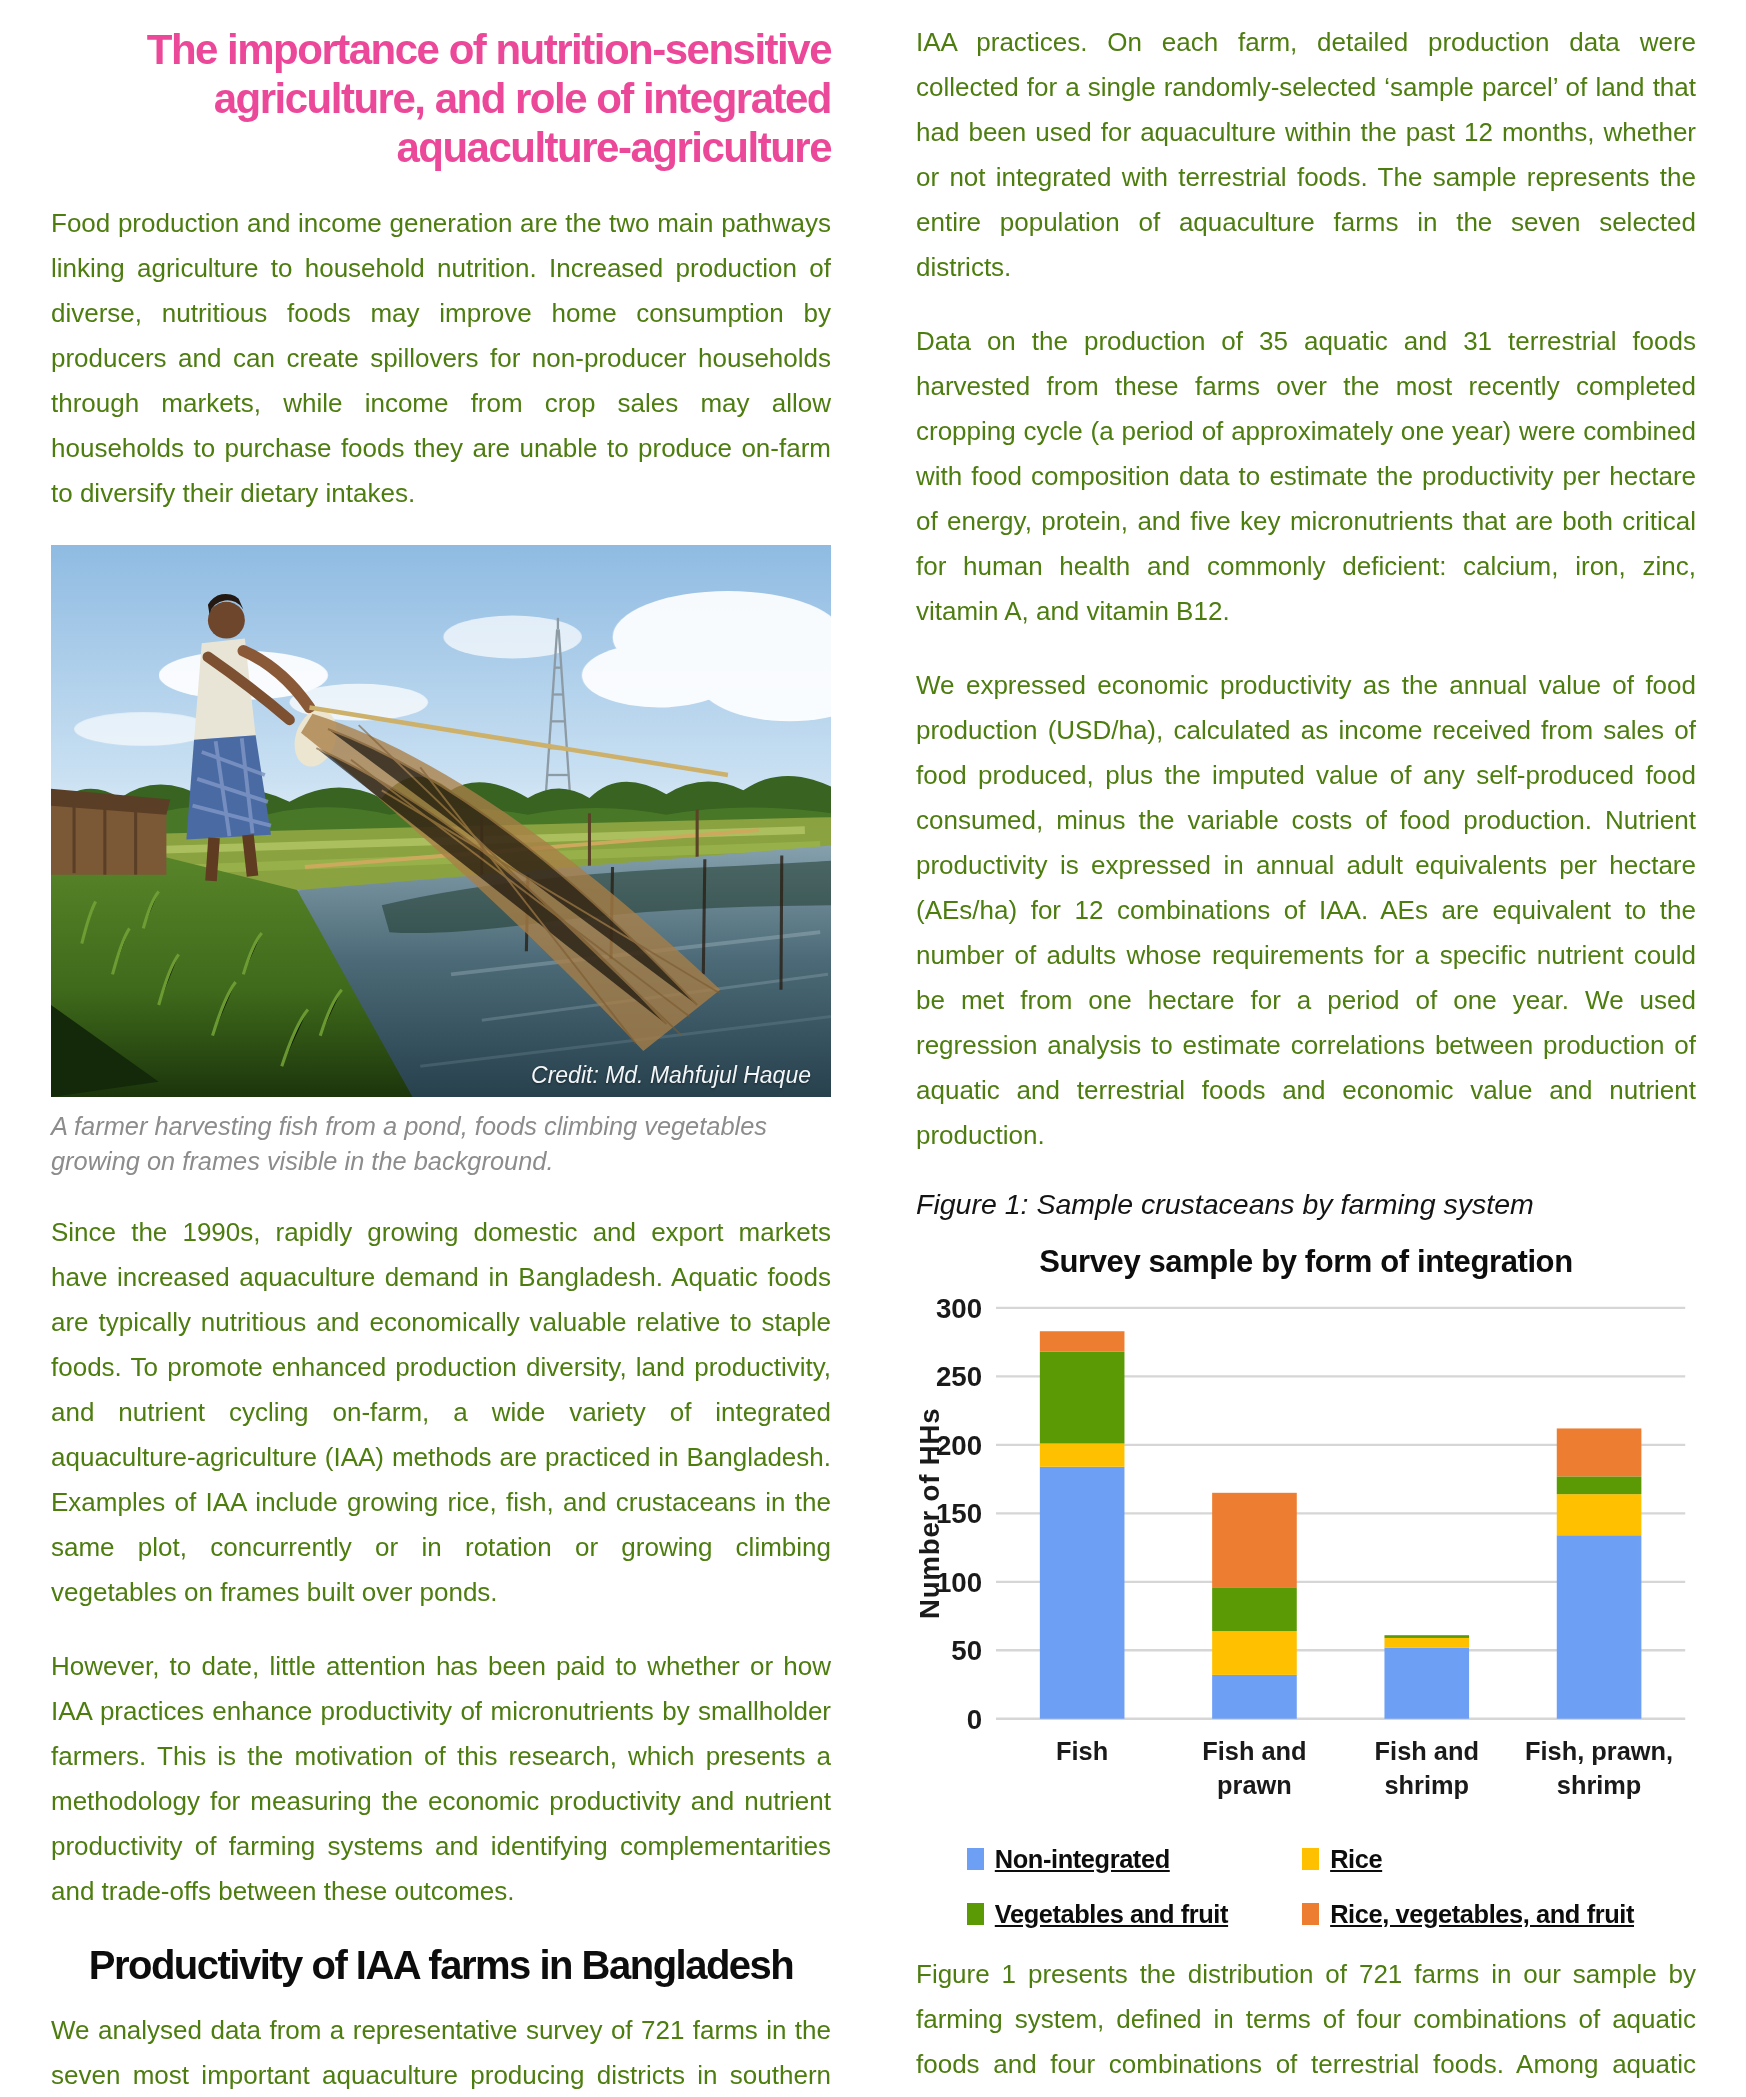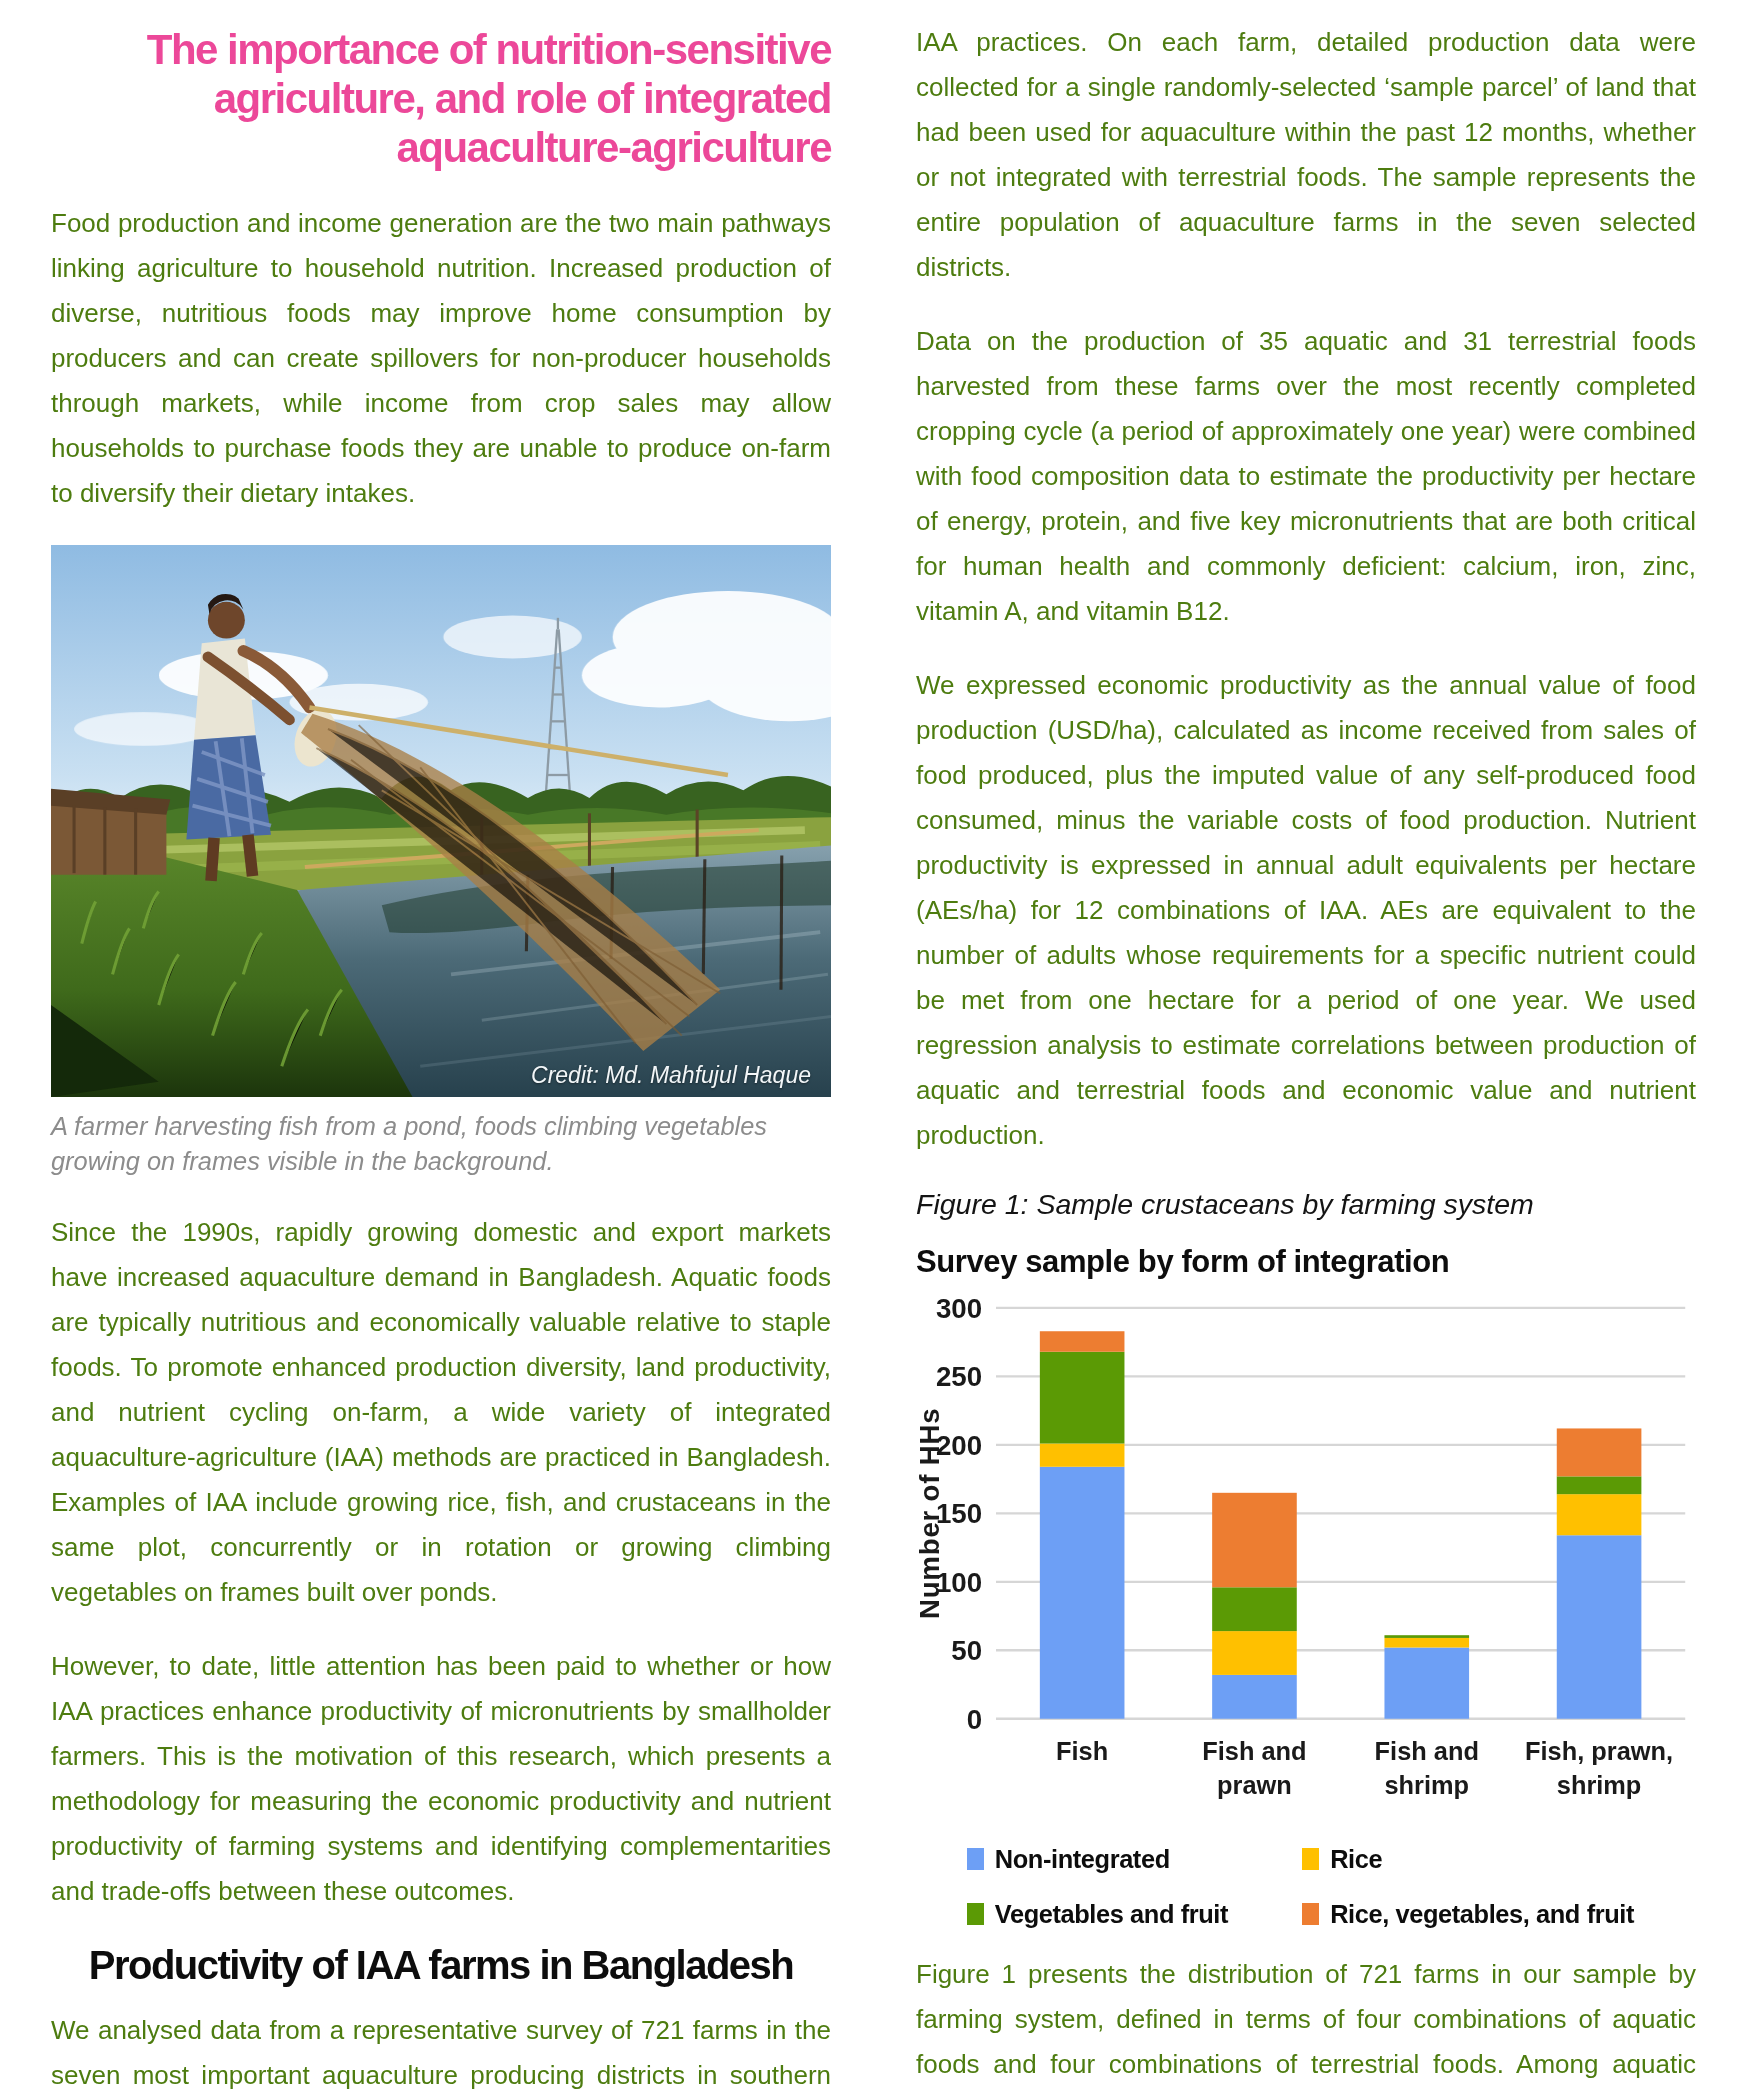--- a/index.html
+++ b/index.html
@@ -14,30 +14,30 @@
   .body-p{font-size:26px;line-height:45px;color:#4d7c0f;text-align:justify;margin:0 0 29px 0;}
   .body-p:last-child{margin-bottom:0;}
 
   .photo-wrap{position:relative;width:780px;height:552px;margin:0 0 12.3px 0;overflow:hidden;}
   .photo-wrap svg{display:block;width:100%;height:100%;}
   .photo-credit{position:absolute;right:20px;bottom:8px;font-style:italic;font-size:23px;color:#f2f6f8;text-shadow:0 0.8px 2.3px rgba(0,0,0,.45);}
   .photo-caption{font-style:italic;font-size:25.4px;line-height:35px;color:#8c8c8c;margin:0 0 31px 0;}
 
   .fig-caption{font-style:italic;font-size:28.5px;line-height:35px;color:#141414;margin:20px 0 21.5px 0;}
   .chart-block{margin:0 0 23px 0;}
-  .chart-title{font-weight:700;font-size:31px;color:#0d0d0d;text-align:left;margin:7.7px 0 14px 0;letter-spacing:-0.4px;}
+  .chart-title{font-weight:700;font-size:31px;color:#0d0d0d;text-align:center;margin:7.7px 0 14px 0;letter-spacing:-0.4px;}
   .chart-svg-wrap svg{display:block;width:780px;height:531px;}
   .ytick{font-family:"Liberation Sans",sans-serif;font-weight:700;font-size:36px;fill:#1a1a1a;}
   .xcat{font-family:"Liberation Sans",sans-serif;font-weight:700;font-size:33px;fill:#1a1a1a;}
   .ylab{font-family:"Liberation Sans",sans-serif;font-weight:700;font-size:36px;fill:#1a1a1a;letter-spacing:1px;}
 
   .legend{display:grid;grid-template-columns:46% 54%;row-gap:26px;padding-left:51px;margin-top:20px;}
   .legend-item{display:flex;align-items:center;gap:10.8px;}
   .legend-swatch{width:17px;height:21.5px;flex:0 0 auto;}
-  .legend-label{font-weight:700;font-size:25.4px;color:#0d0d0d;letter-spacing:-0.4px;}
+  .legend-label{font-weight:700;font-size:25.4px;color:#0d0d0d;letter-spacing:-0.4px;text-decoration:underline;}
 </style>
 </head>
 <body>
 
 <div class="page">
 
   <div class="col col-left">
     <div class="h1">
       <div>The importance of nutrition-sensitive</div>
       <div>agriculture, and role of integrated</div>

